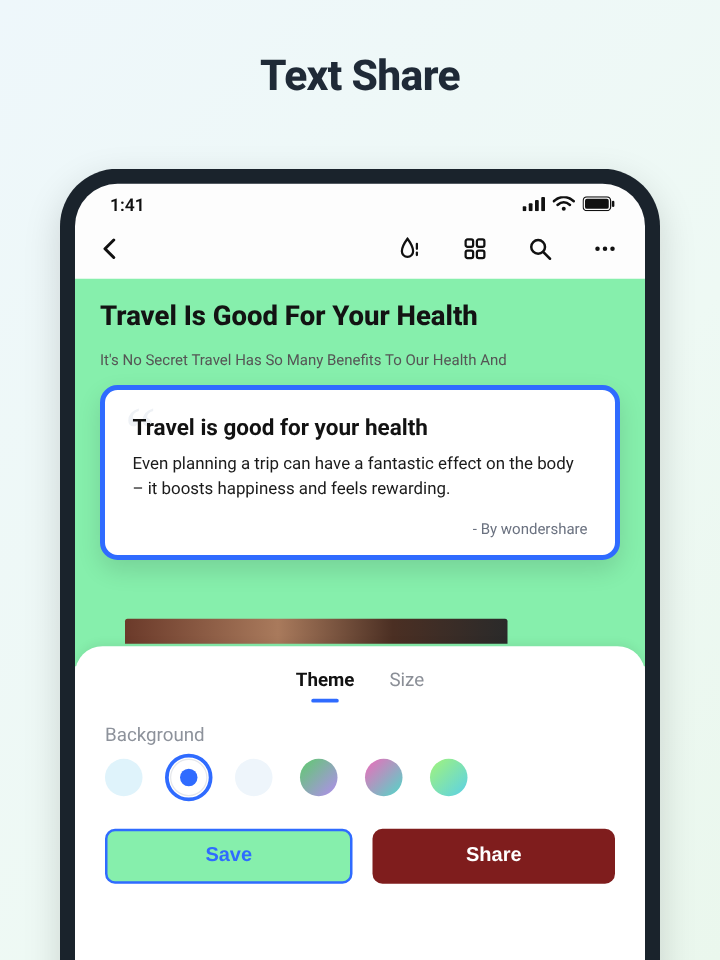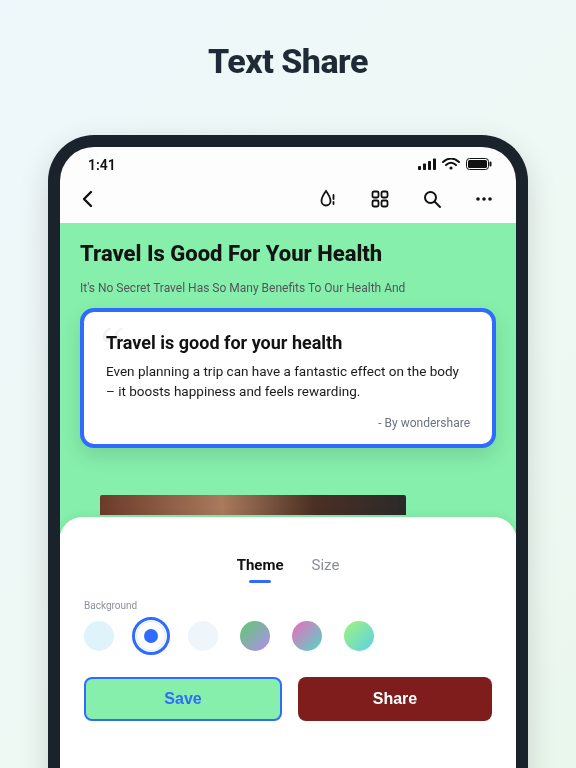--- a/index.html
+++ b/index.html
@@ -60,25 +60,25 @@
 
   .share-panel {
     position: absolute; left: 0; right: 0; bottom: 0;
     top: 370px;
     background: #ffffff;
     border-radius: 22px 22px 0 0;
     padding: 18px 24px 0 24px;
     box-shadow: 0 -2px 8px rgba(0,0,0,0.06);
   }
   .tabs { display: flex; justify-content: center; gap: 28px; font-size: 15px; }
-  .tab { color: #8b8f97; position: relative; padding-bottom: 8px; margin-top: 21px; }
+  .tab { color: #8b8f97; position: relative; padding-bottom: 8px; }
   .tab.active { color: #121212; font-weight: 700; }
   .tab.active::after { content: ""; position: absolute; left: 50%; transform: translateX(-50%); bottom: -1px; width: 22px; height: 3px; background: #2f6bff; border-radius: 2px; }
 
-  .section-label { font-size: 10px; color: #8d929b; margin-top: 18px; }
+  .section-label { font-size: 15px; color: #8d929b; margin-top: 18px; }
   .swatches { display: flex; gap: 22px; margin-top: 10px; align-items: center; }
   .swatch { width: 30px; height: 30px; border-radius: 50%; position: relative; }
   .swatch.sel::after { content: ""; position: absolute; inset: -5px; border: 3px solid #2f6bff; border-radius: 50%; }
   .swatch.sel::before { content: ""; position: absolute; inset: 7px; background: #2f6bff; border-radius: 50%; }
   .sw1 { background: #dff3fb; }
   .sw2 { background: #ffffff; border: 1px solid #e5e7eb; }
   .sw3 { background: #eef5fb; }
   .sw4 { background: linear-gradient(135deg, #5ecb6d 0%, #b38cf0 100%); }
   .sw5 { background: linear-gradient(135deg, #f06aba 0%, #4fd8c8 100%); }
   .sw6 { background: linear-gradient(135deg, #a2f47a 0%, #5bd0e8 100%); }

